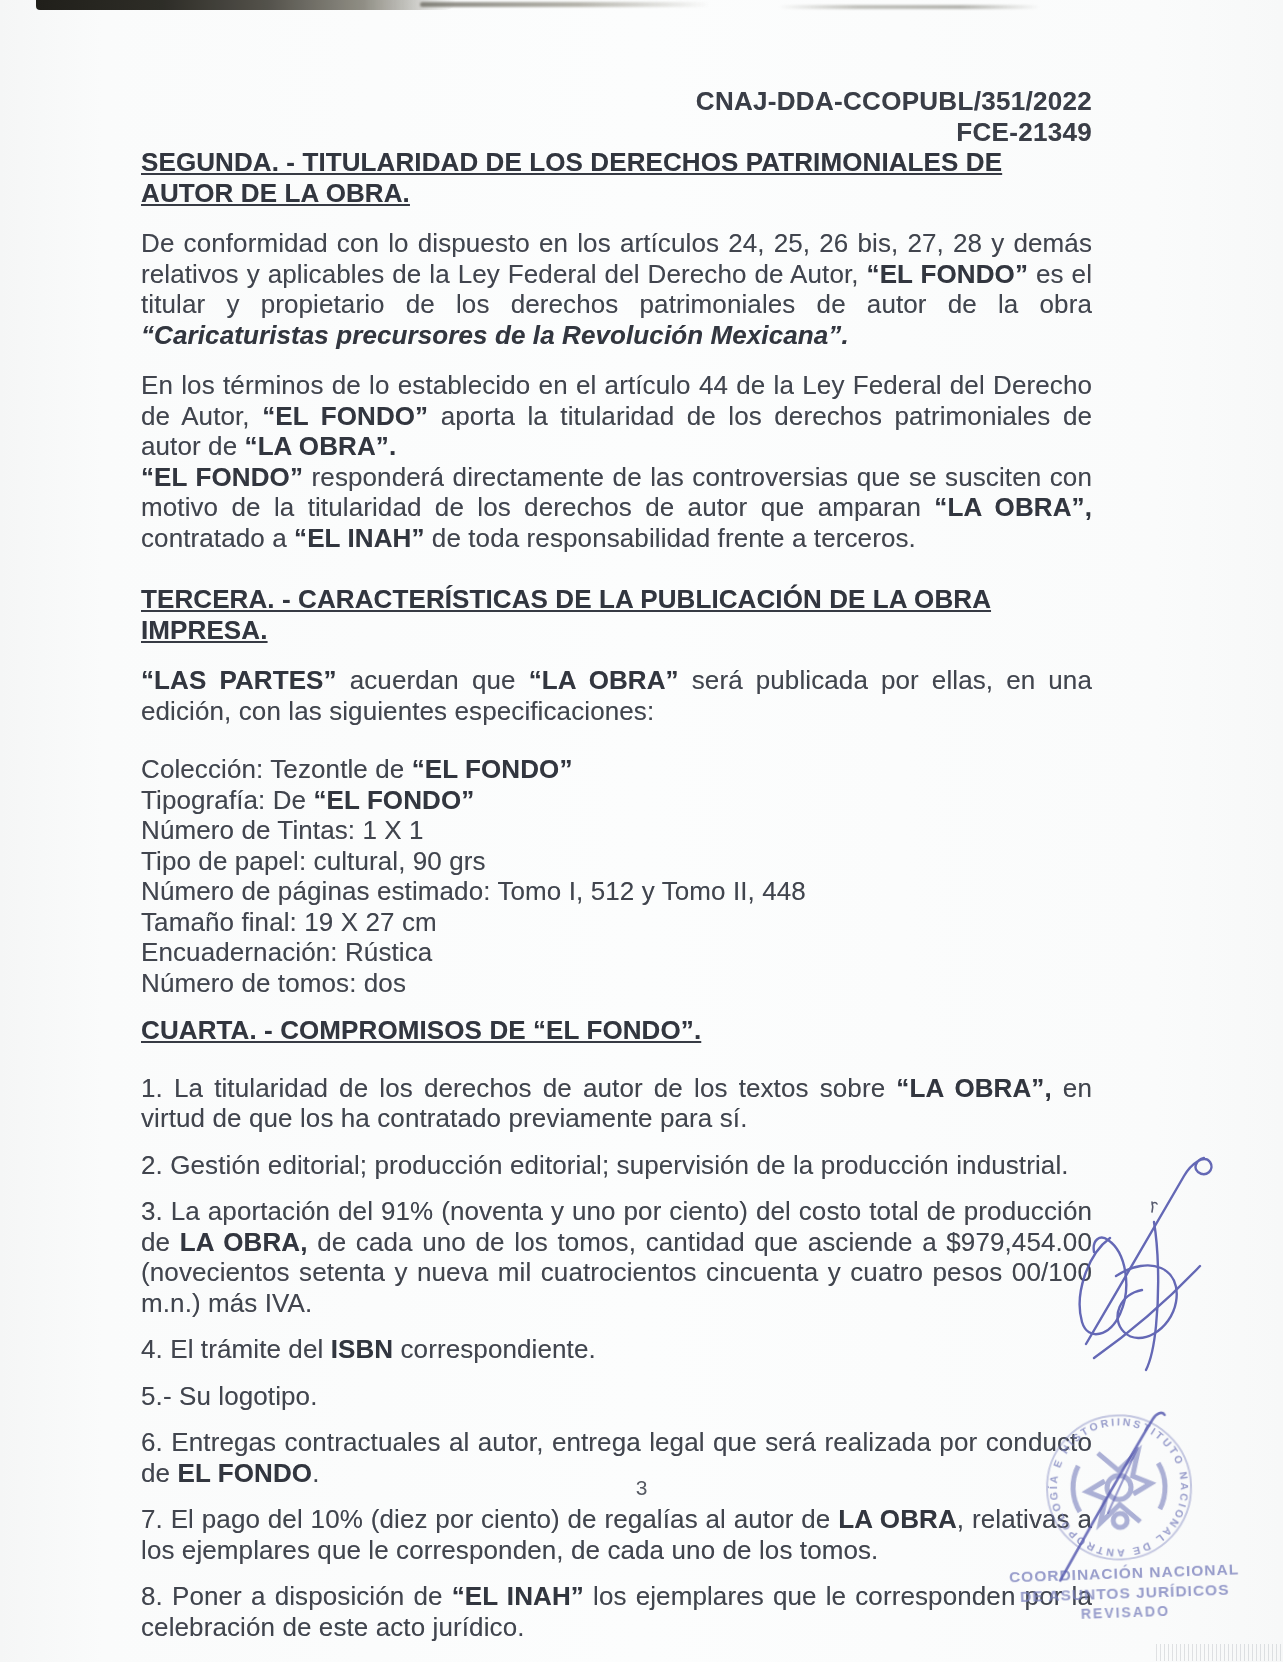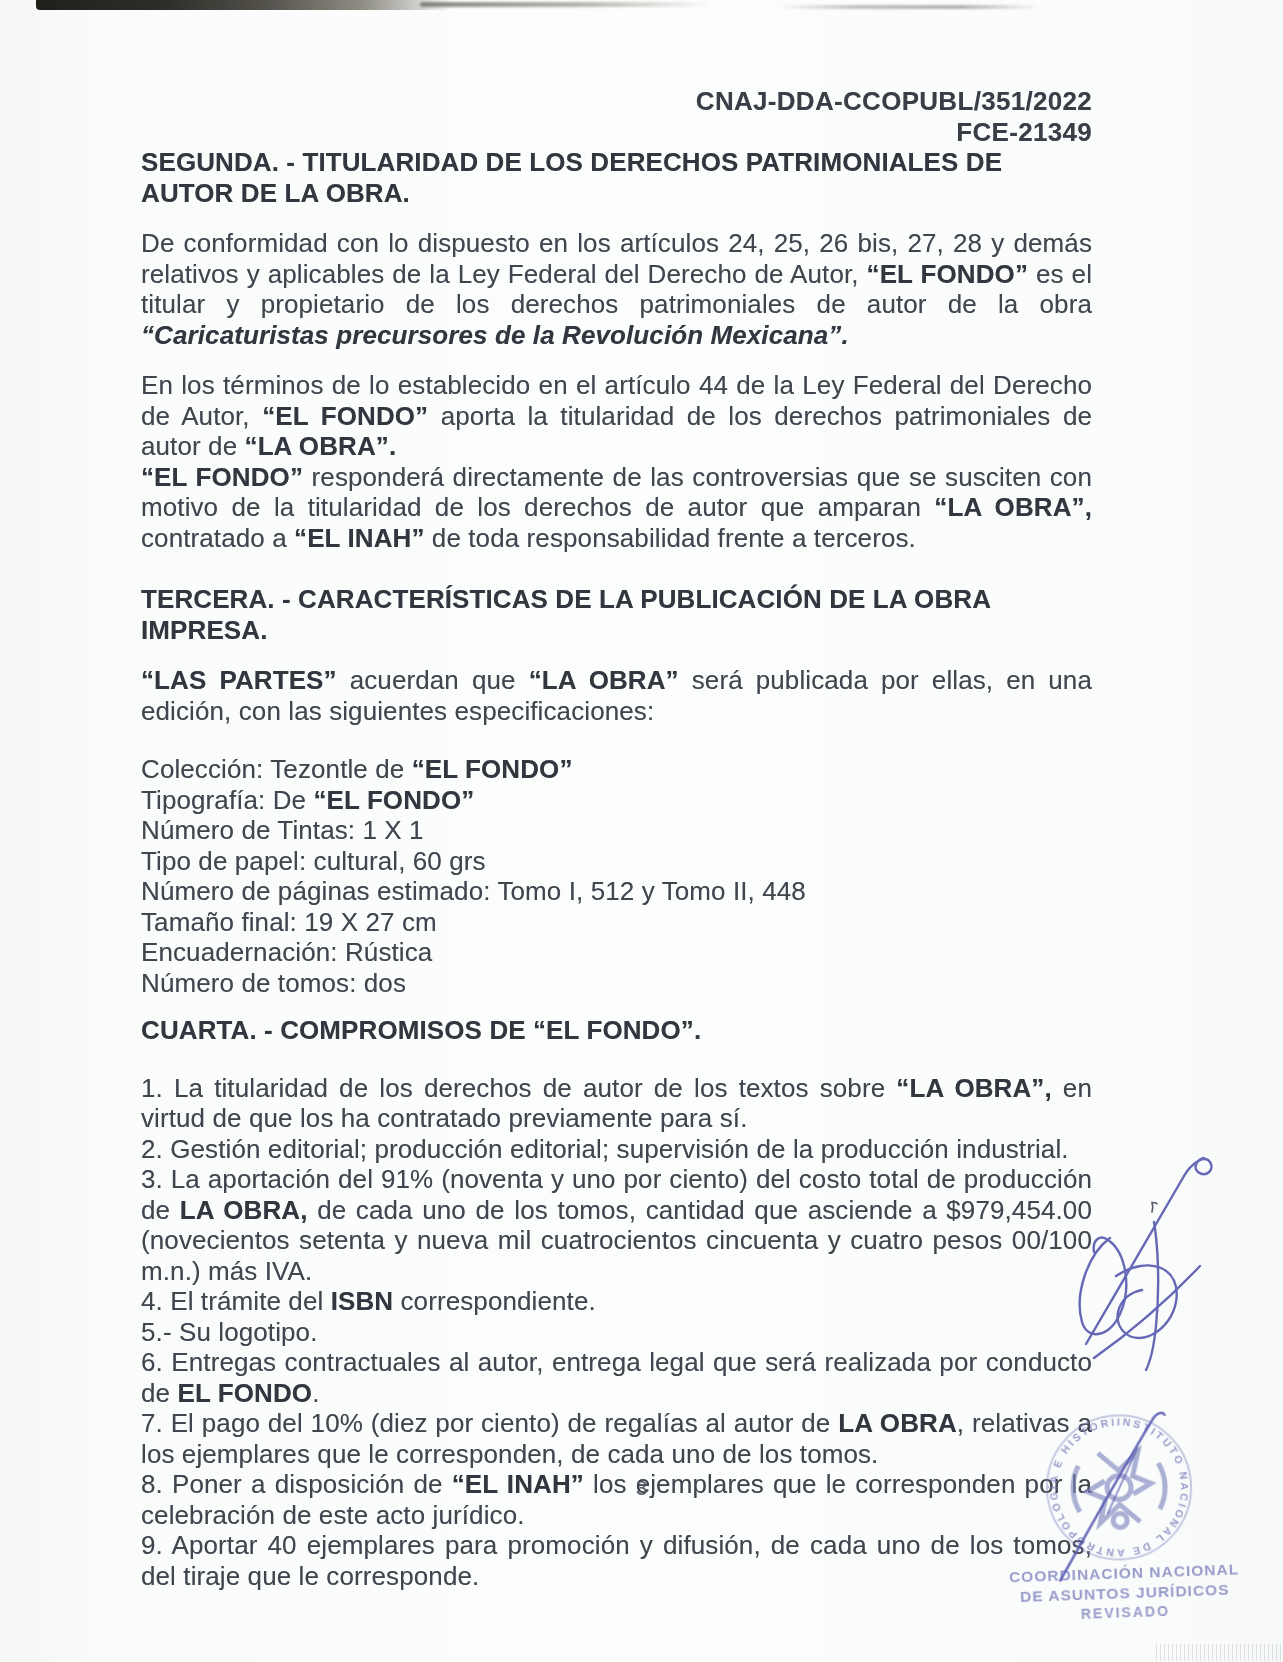--- a/index.html
+++ b/index.html
@@ -10,23 +10,23 @@
     font-family:"Liberation Sans", sans-serif;
     color:#41454e;
     overflow:hidden;
   }
   .content{
     position:absolute; left:141px; top:86px; width:951px;
     font-size:26px; line-height:30.5px; letter-spacing:0.1px;
     text-shadow:0 0 0.5px rgba(62,66,77,.35);
   }
   .ref{ text-align:right; font-weight:bold; color:#3a3e47; letter-spacing:0.3px; }
-  .heading{ font-weight:bold; color:#373b44; }
+  .heading{ font-weight:bold; color:#373b44;text-decoration:underline; }
   .para{ text-align:justify; }
-  .item{ text-align:justify; }
+  .item{ text-align:justify;margin-top:16px; }
   .spec-line{ text-align:left; }
   .b{ font-weight:bold; color:#32363f; }
   .i{ font-style:italic; }
   
   .page-number{ position:absolute; top:1476px; left:0; width:1283px; text-align:center;
     font-size:21px; color:#565a63; }
   
   .artifact-top-1{
     position:absolute; left:36px; top:0; width:420px; height:10px; border-radius:0 0 10px 4px;
     background:linear-gradient(90deg,#15140f 0%,#23221c 30%,#4b4942 55%,#8b897f 78%,rgba(160,158,148,0) 100%);
@@ -67,21 +67,21 @@
       <div class="heading"><span class="b ">SEGUNDA. - TITULARIDAD DE LOS DERECHOS PATRIMONIALES DE AUTOR DE LA OBRA.</span></div>
       <div class="para" style="margin-top: 20px;"><span class="">De conformidad con lo dispuesto en los artículos 24, 25, 26 bis, 27, 28 y demás relativos y aplicables de la Ley Federal del Derecho de Autor, </span><span class="b ">“EL FONDO”</span><span class=""> es el titular y propietario de los derechos patrimoniales de autor de la obra </span><span class="b i">“Caricaturistas precursores de la Revolución Mexicana”.</span></div>
       <div class="para" style="margin-top: 20px;"><span class="">En los términos de lo establecido en el artículo 44 de la Ley Federal del Derecho de Autor, </span><span class="b ">“EL FONDO”</span><span class=""> aporta la titularidad de los derechos patrimoniales de autor de </span><span class="b ">“LA OBRA”.</span></div>
       <div class="para"><span class="b ">“EL FONDO”</span><span class=""> responderá directamente de las controversias que se susciten con motivo de la titularidad de los derechos de autor que amparan </span><span class="b ">“LA OBRA”,</span><span class=""> contratado a </span><span class="b ">“EL INAH”</span><span class=""> de toda responsabilidad frente a terceros.</span></div>
       <div class="heading" style="margin-top: 31px;"><span class="b ">TERCERA. - CARACTERÍSTICAS DE LA PUBLICACIÓN DE LA OBRA IMPRESA.</span></div>
       <div class="para" style="margin-top: 20px;"><span class="b ">“LAS PARTES”</span><span class=""> acuerdan que </span><span class="b ">“LA OBRA”</span><span class=""> será publicada por ellas, en una edición, con las siguientes especificaciones:</span></div>
       <div class="spec" style="margin-top: 28px;">
         <div class="spec-line"><span class="">Colección: Tezontle de </span><span class="b ">“EL FONDO”</span></div>
         <div class="spec-line"><span class="">Tipografía: De </span><span class="b ">“EL FONDO”</span></div>
         <div class="spec-line"><span class="">Número de Tintas: 1 X 1</span></div>
-        <div class="spec-line"><span class="">Tipo de papel: cultural, 60 grs</span></div>
+        <div class="spec-line"><span class="">Tipo de papel: cultural, 90 grs</span></div>
         <div class="spec-line"><span class="">Número de páginas estimado: Tomo I, 512 y Tomo II, 448</span></div>
         <div class="spec-line"><span class="">Tamaño final: 19 X 27 cm</span></div>
         <div class="spec-line"><span class="">Encuadernación: Rústica</span></div>
         <div class="spec-line"><span class="">Número de tomos: dos</span></div>
       </div>
       <div class="heading" style="margin-top: 17px;"><span class="b ">CUARTA. - COMPROMISOS DE “EL FONDO”.</span></div>
       <div class="item" style="margin-top: 27px;"><span class="">1. La titularidad de los derechos de autor de los textos sobre </span><span class="b ">“LA OBRA”,</span><span class=""> en virtud de que los ha contratado previamente para sí.</span></div>
       <div class="item"><span class="">2. Gestión editorial; producción editorial; supervisión de la producción industrial.</span></div>
       <div class="item"><span class="">3. La aportación del 91% (noventa y uno por ciento) del costo total de producción de </span><span class="b ">LA OBRA,</span><span class=""> de cada uno de los tomos, cantidad que asciende a $979,454.00 (novecientos setenta y nueva mil cuatrocientos cincuenta y cuatro pesos 00/100 m.n.) más IVA.</span></div>
       <div class="item"><span class="">4. El trámite del </span><span class="b ">ISBN</span><span class=""> correspondiente.</span></div>

